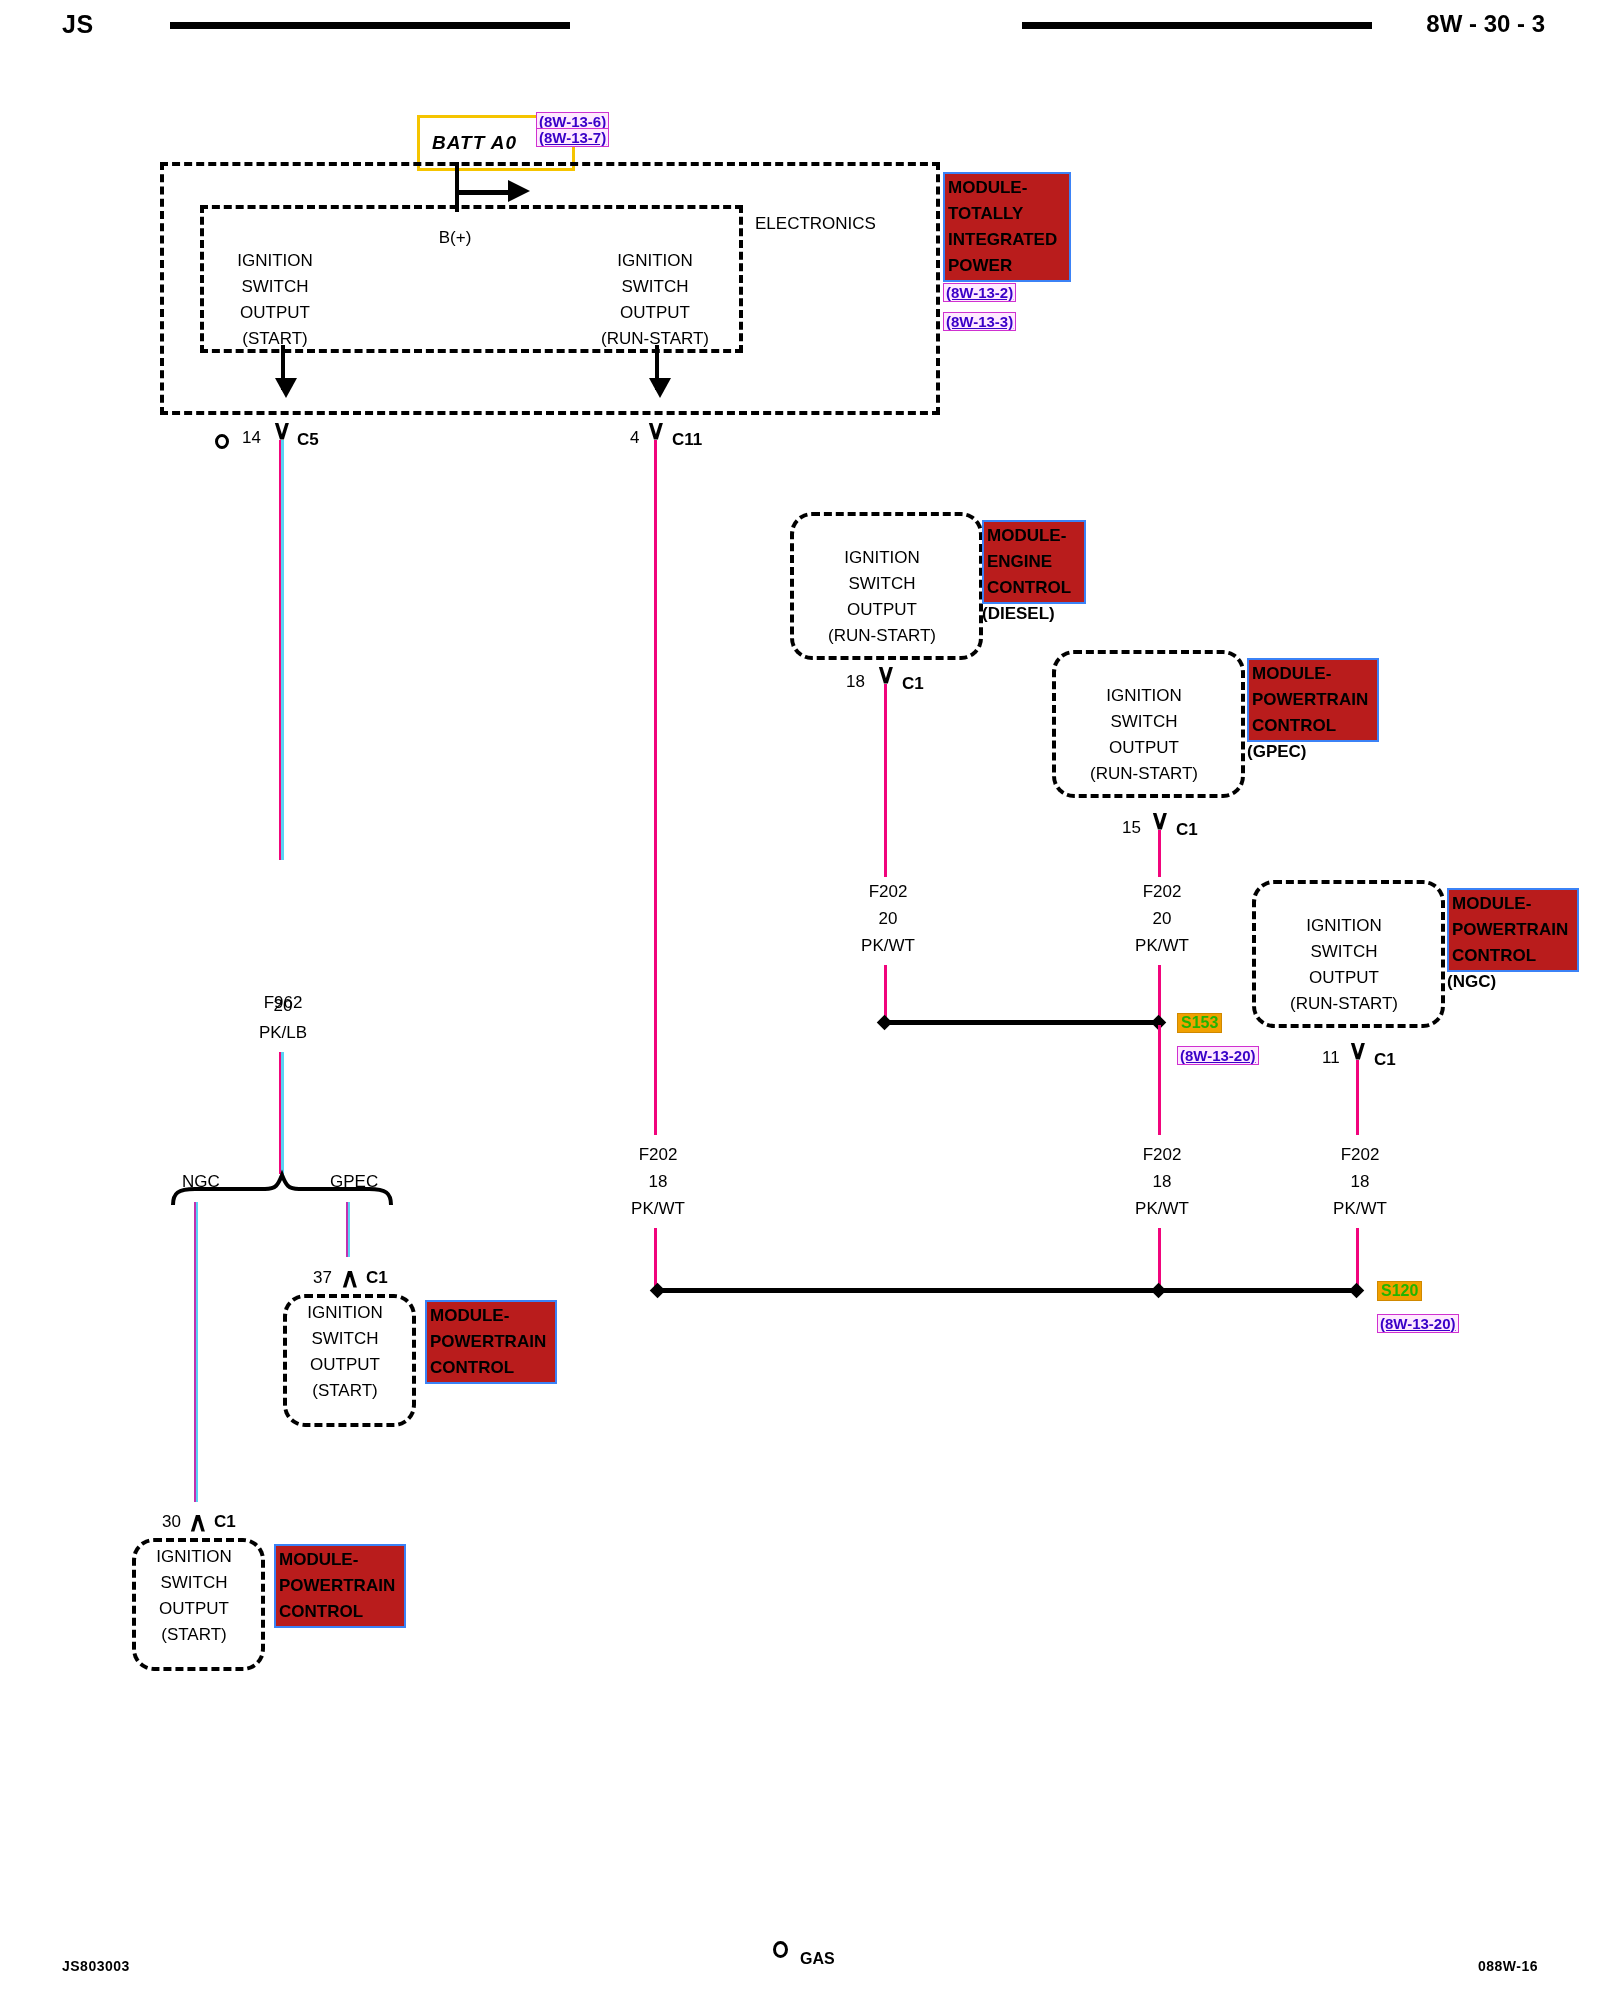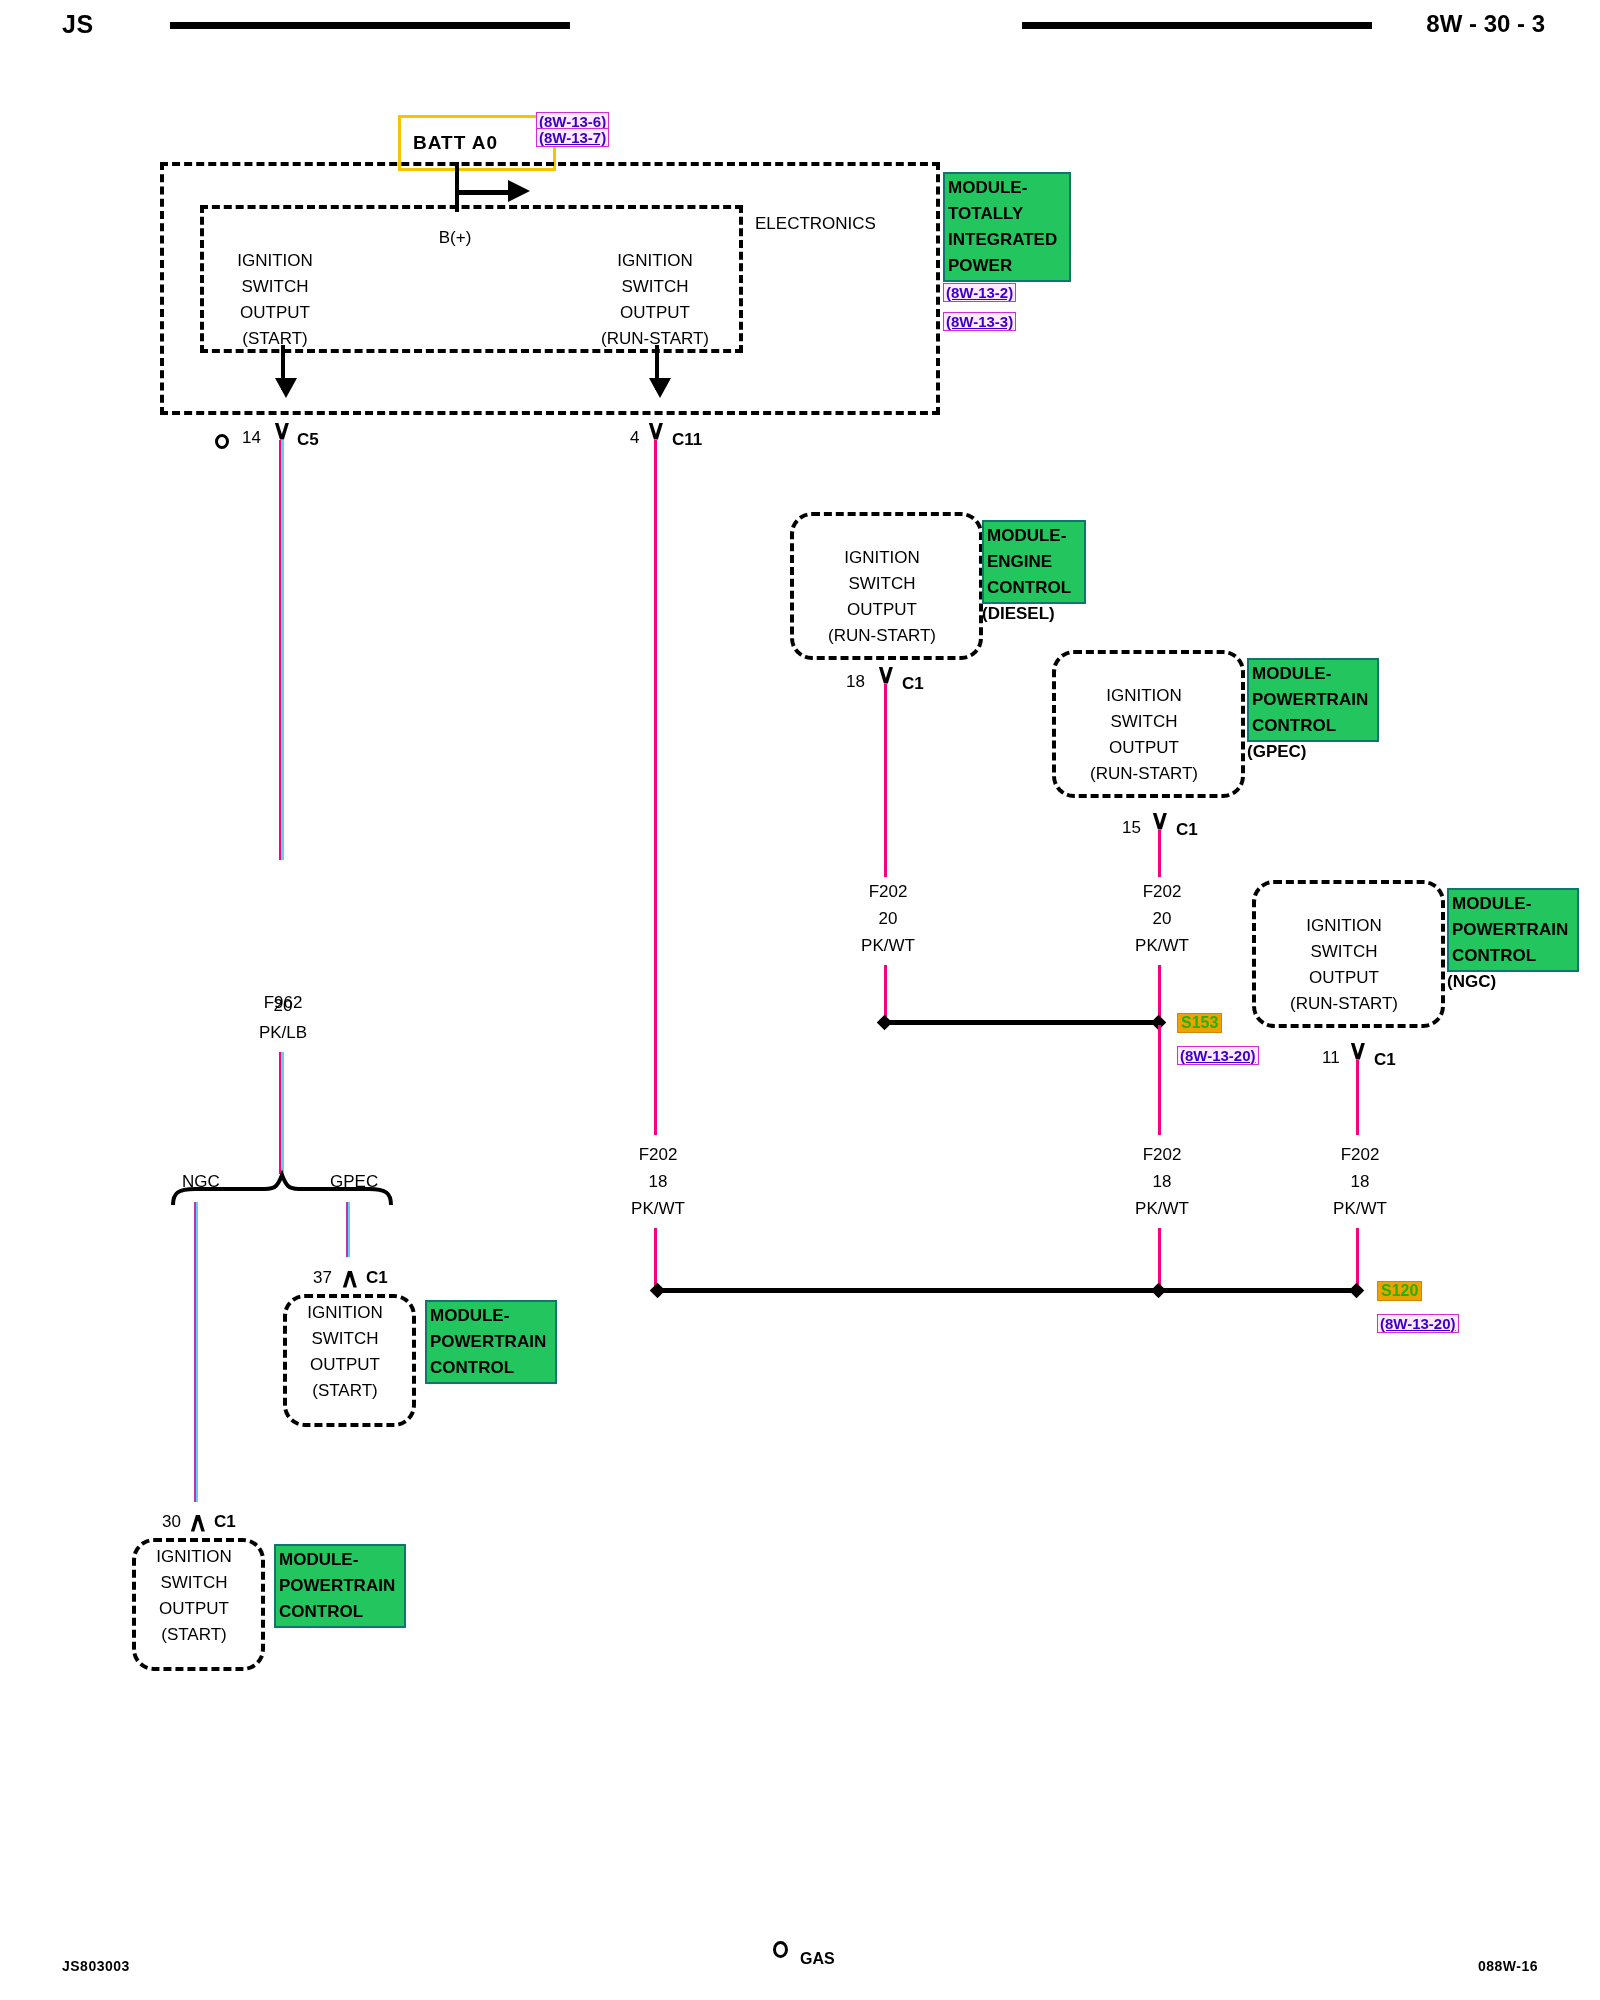--- a/index.html
+++ b/index.html
@@ -30,21 +30,21 @@
 
   .lbl{position:absolute;font-size:17px;white-space:nowrap;}
   .lbl.b{font-weight:bold;}
   .lbl.c{text-align:center;transform:translateX(-50%);}
 
   
   .dashbox{position:absolute;border:4px dashed #000;}
   .modtxt{position:absolute;text-align:center;font-size:17px;line-height:26px;transform:translateX(-50%);white-space:nowrap;}
 
   
-  .greenbox{position:absolute;background:#22c55e;border:2px solid #0f766e;
+  .greenbox{position:absolute;background:#b91c1c;border:2px solid #3b82f6;
             font-size:17px;font-weight:bold;line-height:26px;padding:1px 3px;white-space:nowrap;}
   .subname{position:absolute;font-size:17px;font-weight:bold;white-space:nowrap;}
 
   
   .ref{position:absolute;background:#ffe9ff;border:1px solid #d030d0;color:#3a00c8;
        font-size:15px;font-weight:bold;padding:0 2px;white-space:nowrap;
        text-decoration:underline;}
 
   
   .battbox{position:absolute;border:3px solid #f5c400;background:#fff;
@@ -69,21 +69,21 @@
 </head>
 <body>
 
 <div class="page">
 
   <div class="hdr-js">JS</div>
   <div class="hdr-rule l"></div>
   <div class="hdr-rule r"></div>
   <div class="hdr-page">8W - 30 - 3</div>
 
-  <div class="battbox" style="left:398px;top:115px;width:140px;height:50px;">
+  <div class="battbox" style="left:417px;top:115px;width:140px;height:50px;font-style:italic;">
     <span>BATT A0</span>
   </div>
   <div class="ref" style="left:536px;top:112px;">(8W-13-6)</div>
   <div class="ref" style="left:536px;top:128px;">(8W-13-7)</div>
 
   <div class="dashbox" style="left:160px;top:162px;width:772px;height:245px;"></div>
 
   <div class="dashbox" style="left:200px;top:205px;width:535px;height:140px;"></div>
 
   <div class="lbl" style="left:755px;top:214px;">ELECTRONICS</div>

